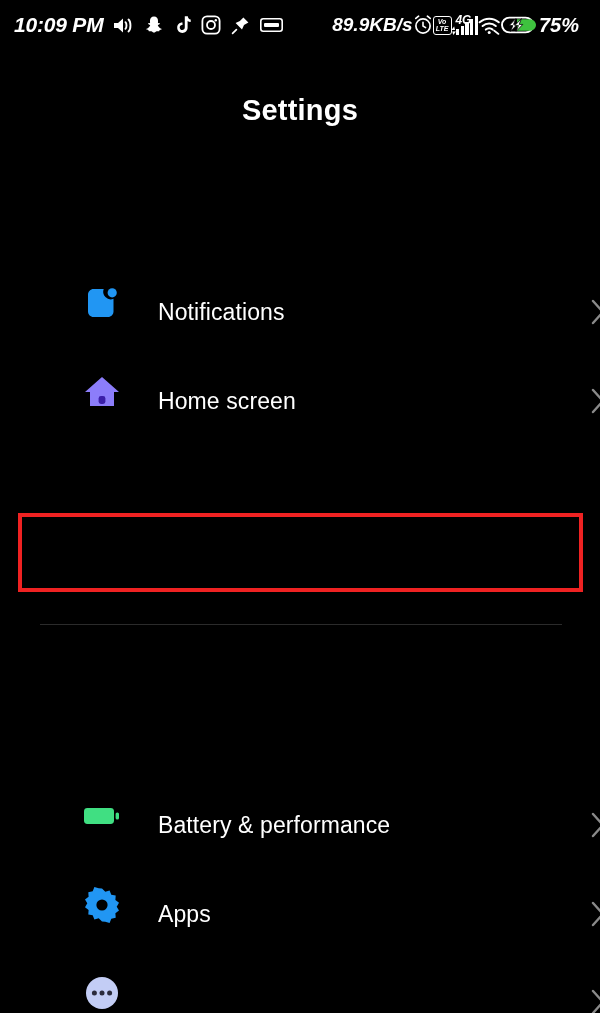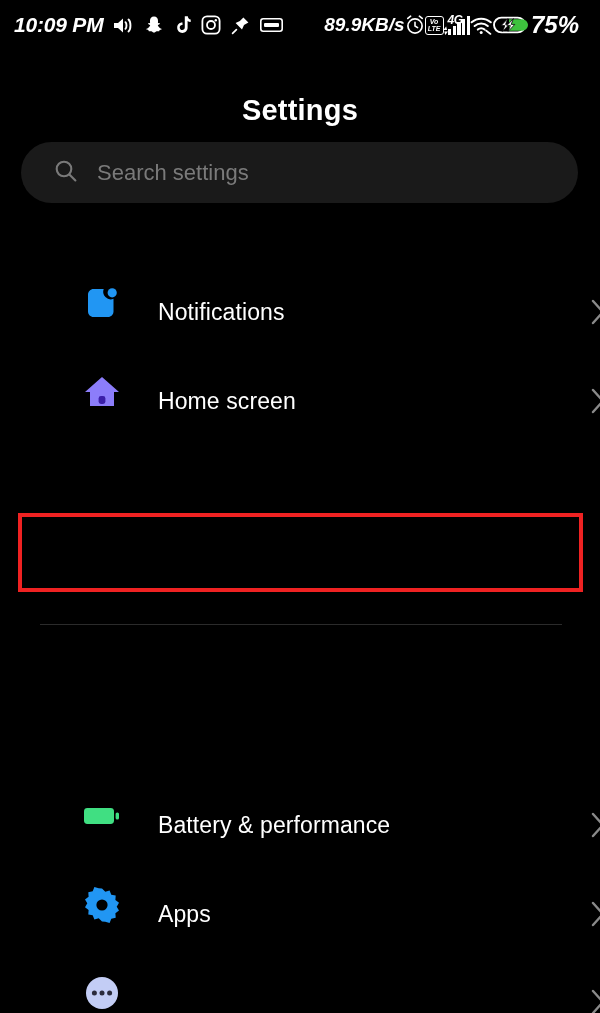--- a/index.html
+++ b/index.html
@@ -18,21 +18,21 @@
     padding:0 21px 0 14px;
     font-style:italic;
   }
   #sb-time {
     font-size:21px; font-weight:bold; letter-spacing:-0.2px;
     white-space:nowrap;
   }
   .sb-icons-left { display:flex; align-items:center; gap:10px; margin-left:9px; }
   .sb-right { margin-left:auto; display:flex; align-items:center; gap:0; }
   #sb-net { font-size:19px; font-weight:bold; white-space:nowrap; }
-  #sb-batt-pct { font-size:24px; font-weight:bold; white-space:nowrap; margin-left:2px; }
+  #sb-batt-pct { font-size:20px; font-weight:bold; white-space:nowrap; margin-left:2px; }
   .ico { display:block; }
 
   
   .volte {
     width:19px; height:19px; border:1.6px solid #fff; border-radius:3px;
     display:flex; flex-direction:column; align-items:center; justify-content:center;
     line-height:7px; color:#fff;
   }
   .volte b { font-size:7px; font-weight:bold; display:block; }
 
@@ -196,29 +196,20 @@
           <path d="M14.8 3.6 8.2 10.6h3.6L9.6 16.4 16.2 9.4h-3.6z" fill="#fff" stroke="#000" stroke-width="0.8"></path>
           <path d="M20.4 3.6 13.8 10.6h3.6l-2.2 5.8 6.6-7h-3.6z" fill="#fff" stroke="#000" stroke-width="0.8"></path>
         </svg>
       </span>
       <span id="sb-batt-pct">75%</span>
     </span>
   </div>
 
   <div id="page-title">Settings</div>
 
-  <div id="searchbar">
-    <span>
-      <svg width="26" height="26" viewBox="0 0 26 26">
-        <circle cx="11" cy="11" r="7.3" stroke="#7a7a7a" stroke-width="2.1" fill="none"></circle>
-        <path d="M16.4 16.4 22.4 22.4" stroke="#7a7a7a" stroke-width="2.1" stroke-linecap="round"></path>
-      </svg>
-    </span>
-    <span id="search-placeholder">Search settings</span>
-  </div>
 
   <div class="row" style="top:237px">
     <span class="ic-wrap">
       <svg width="38" height="38" viewBox="0 0 38 38">
         <path d="M5 10.5C5 7.5 7.5 5 10.5 5h10.2a7.6 7.6 0 0 0 9.8 9.8v12.7c0 3-2.5 5.5-5.5 5.5H10.5C7.5 33 5 30.5 5 27.5z" fill="#2196f3"></path>
         <circle cx="29.2" cy="8.8" r="4.6" fill="#2196f3"></circle>
       </svg>
     </span>
     <span class="label">Notifications</span>
     <span class="chev">

